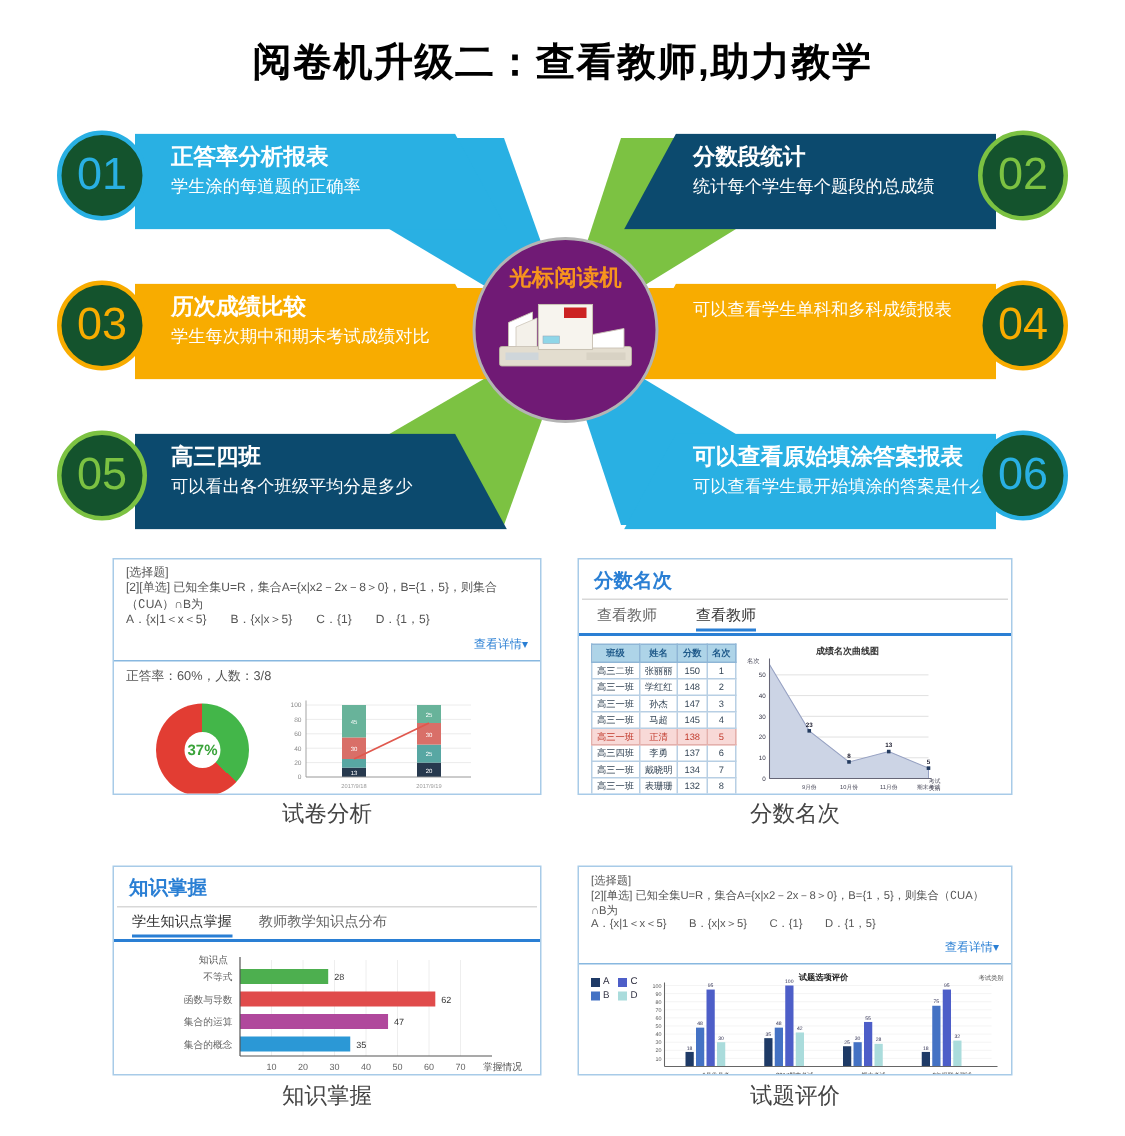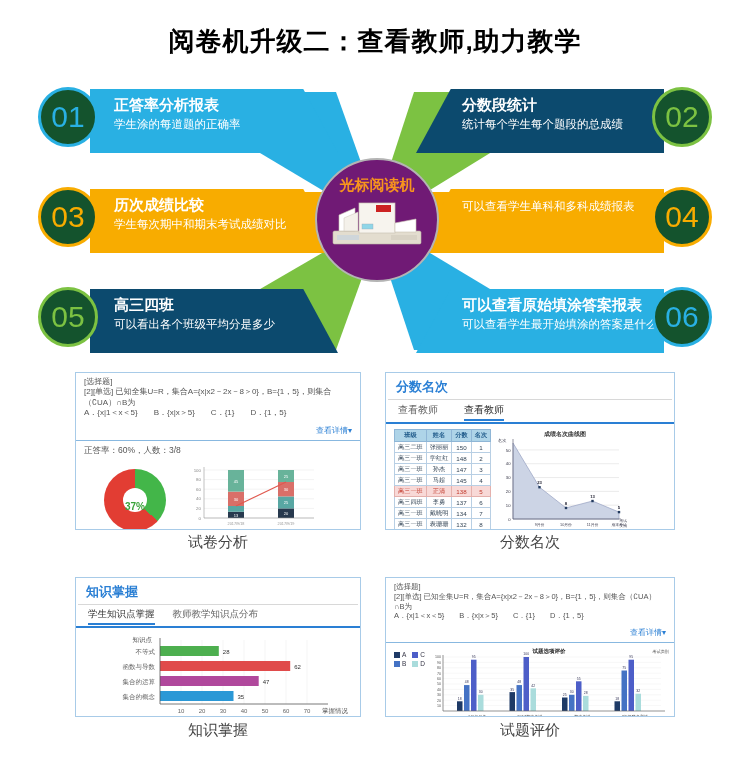--- a/index.html
+++ b/index.html
@@ -39,21 +39,21 @@
   .capC{left:75px;top:721px;width:286px;} .capD{left:385px;top:721px;width:290px;}
   .qa{padding:4px 8px 0;font-size:8px;color:#555;line-height:1.3;}
   .pD .qa{font-size:7.5px;}
   .linkrow{text-align:right;padding:0 8px 2px;}
   .dlink{color:#2a7fd4;font-size:8px;cursor:pointer;margin-top:30px;}
   .divider{border-top:1px solid #88b8e0;margin:1px 0 2px;}
   .stats{padding:2px 8px;font-size:8.5px;color:#555;}
   .chartrow{display:flex;align-items:center;justify-content:center;gap:16px;margin-top:1px;}
   .donut{width:62px;height:62px;border-radius:50%;position:relative;}
   .donut-hole{position:absolute;inset:19px;background:#fff;border-radius:50%;
-        display:flex;align-items:flex-end;justify-content:center;}
+        display:flex;align-items:center;justify-content:center;}
   .donut-hole span{font-size:10px;font-weight:bold;color:#3aa33a;}
   .ptitle{color:#2a7fd4;font-weight:bold;font-size:13px;padding:5px 10px 3px;}
   .gray-rule{border-top:1px solid #d8d8d8;margin:0 2px;}
   .tabs{display:flex;gap:26px;padding:3px 12px 0;font-size:10px;color:#666;}
   .pC .tabs{font-size:9.5px;gap:18px;}
   .tab{padding-bottom:2px;cursor:pointer;}
   .tab.active{color:#333;border-bottom:2px solid #2a7fd4;}
   .blue-rule{height:2px;background:#2a7fd4;margin-top:1px;}
   .pB-content{display:flex;padding:3px 4px 0;}
   .rank-table{border-collapse:collapse;font-size:6.2px;color:#345;margin:2px 2px 0 4px;}

